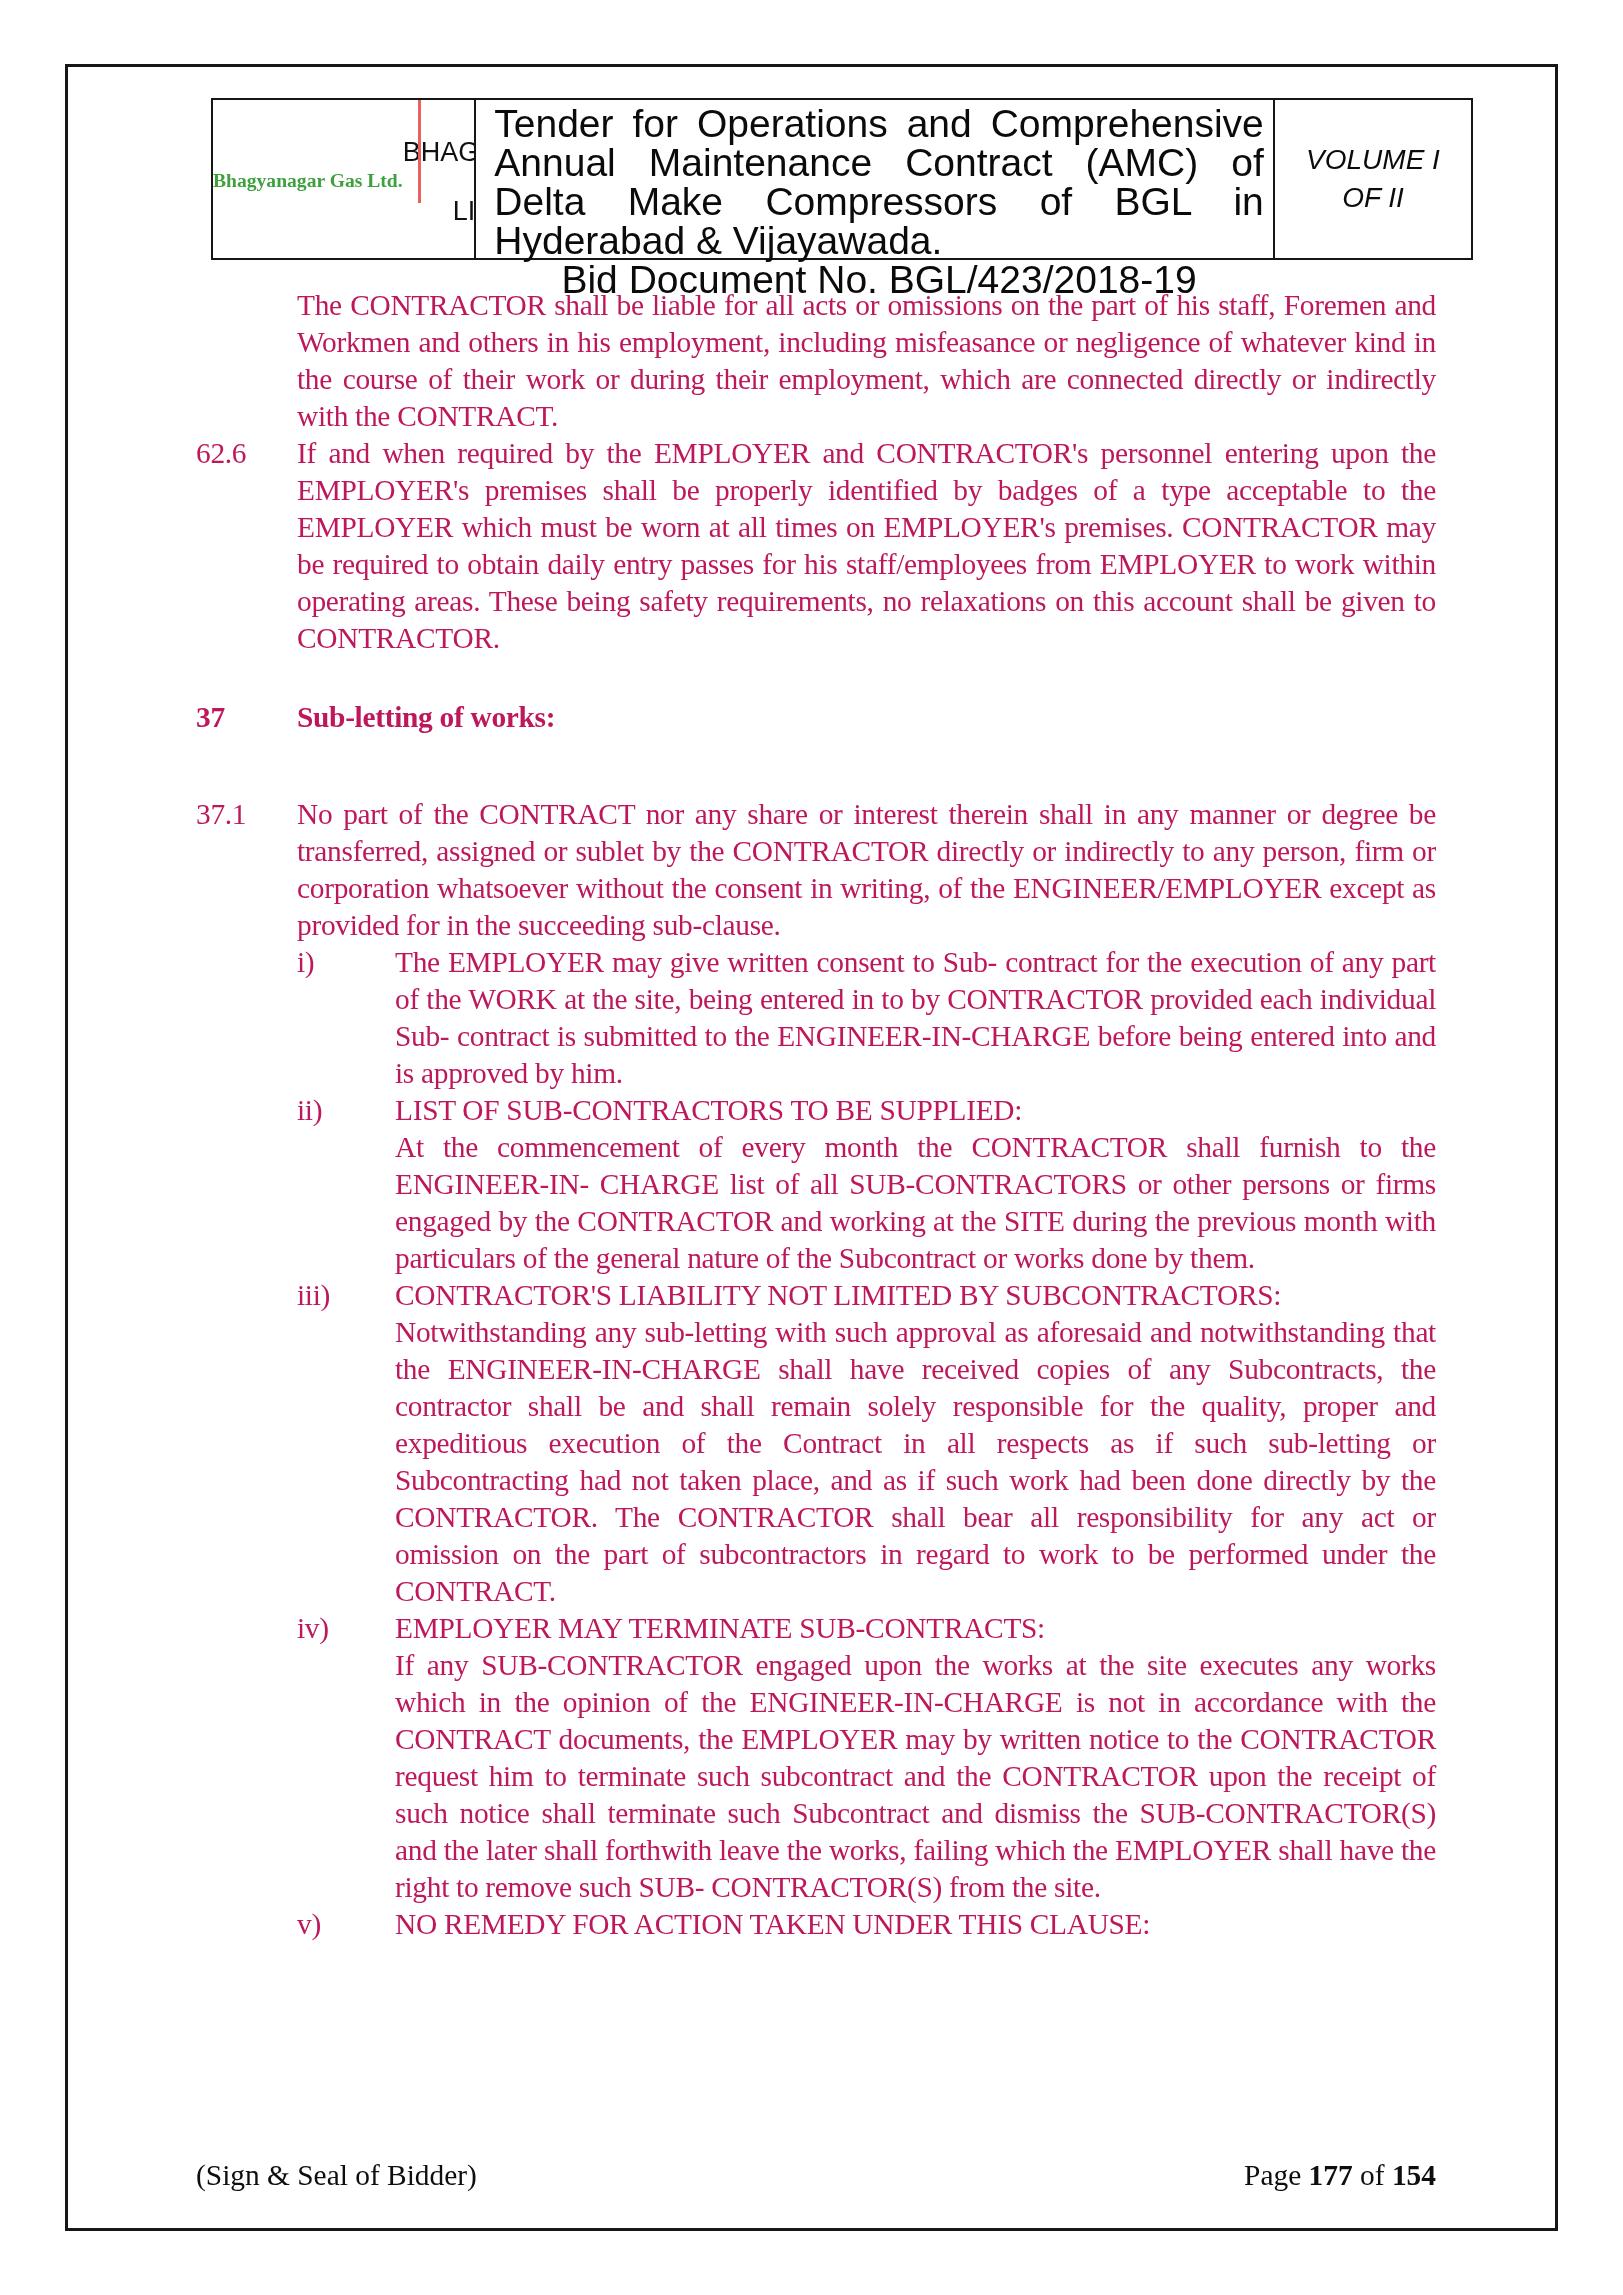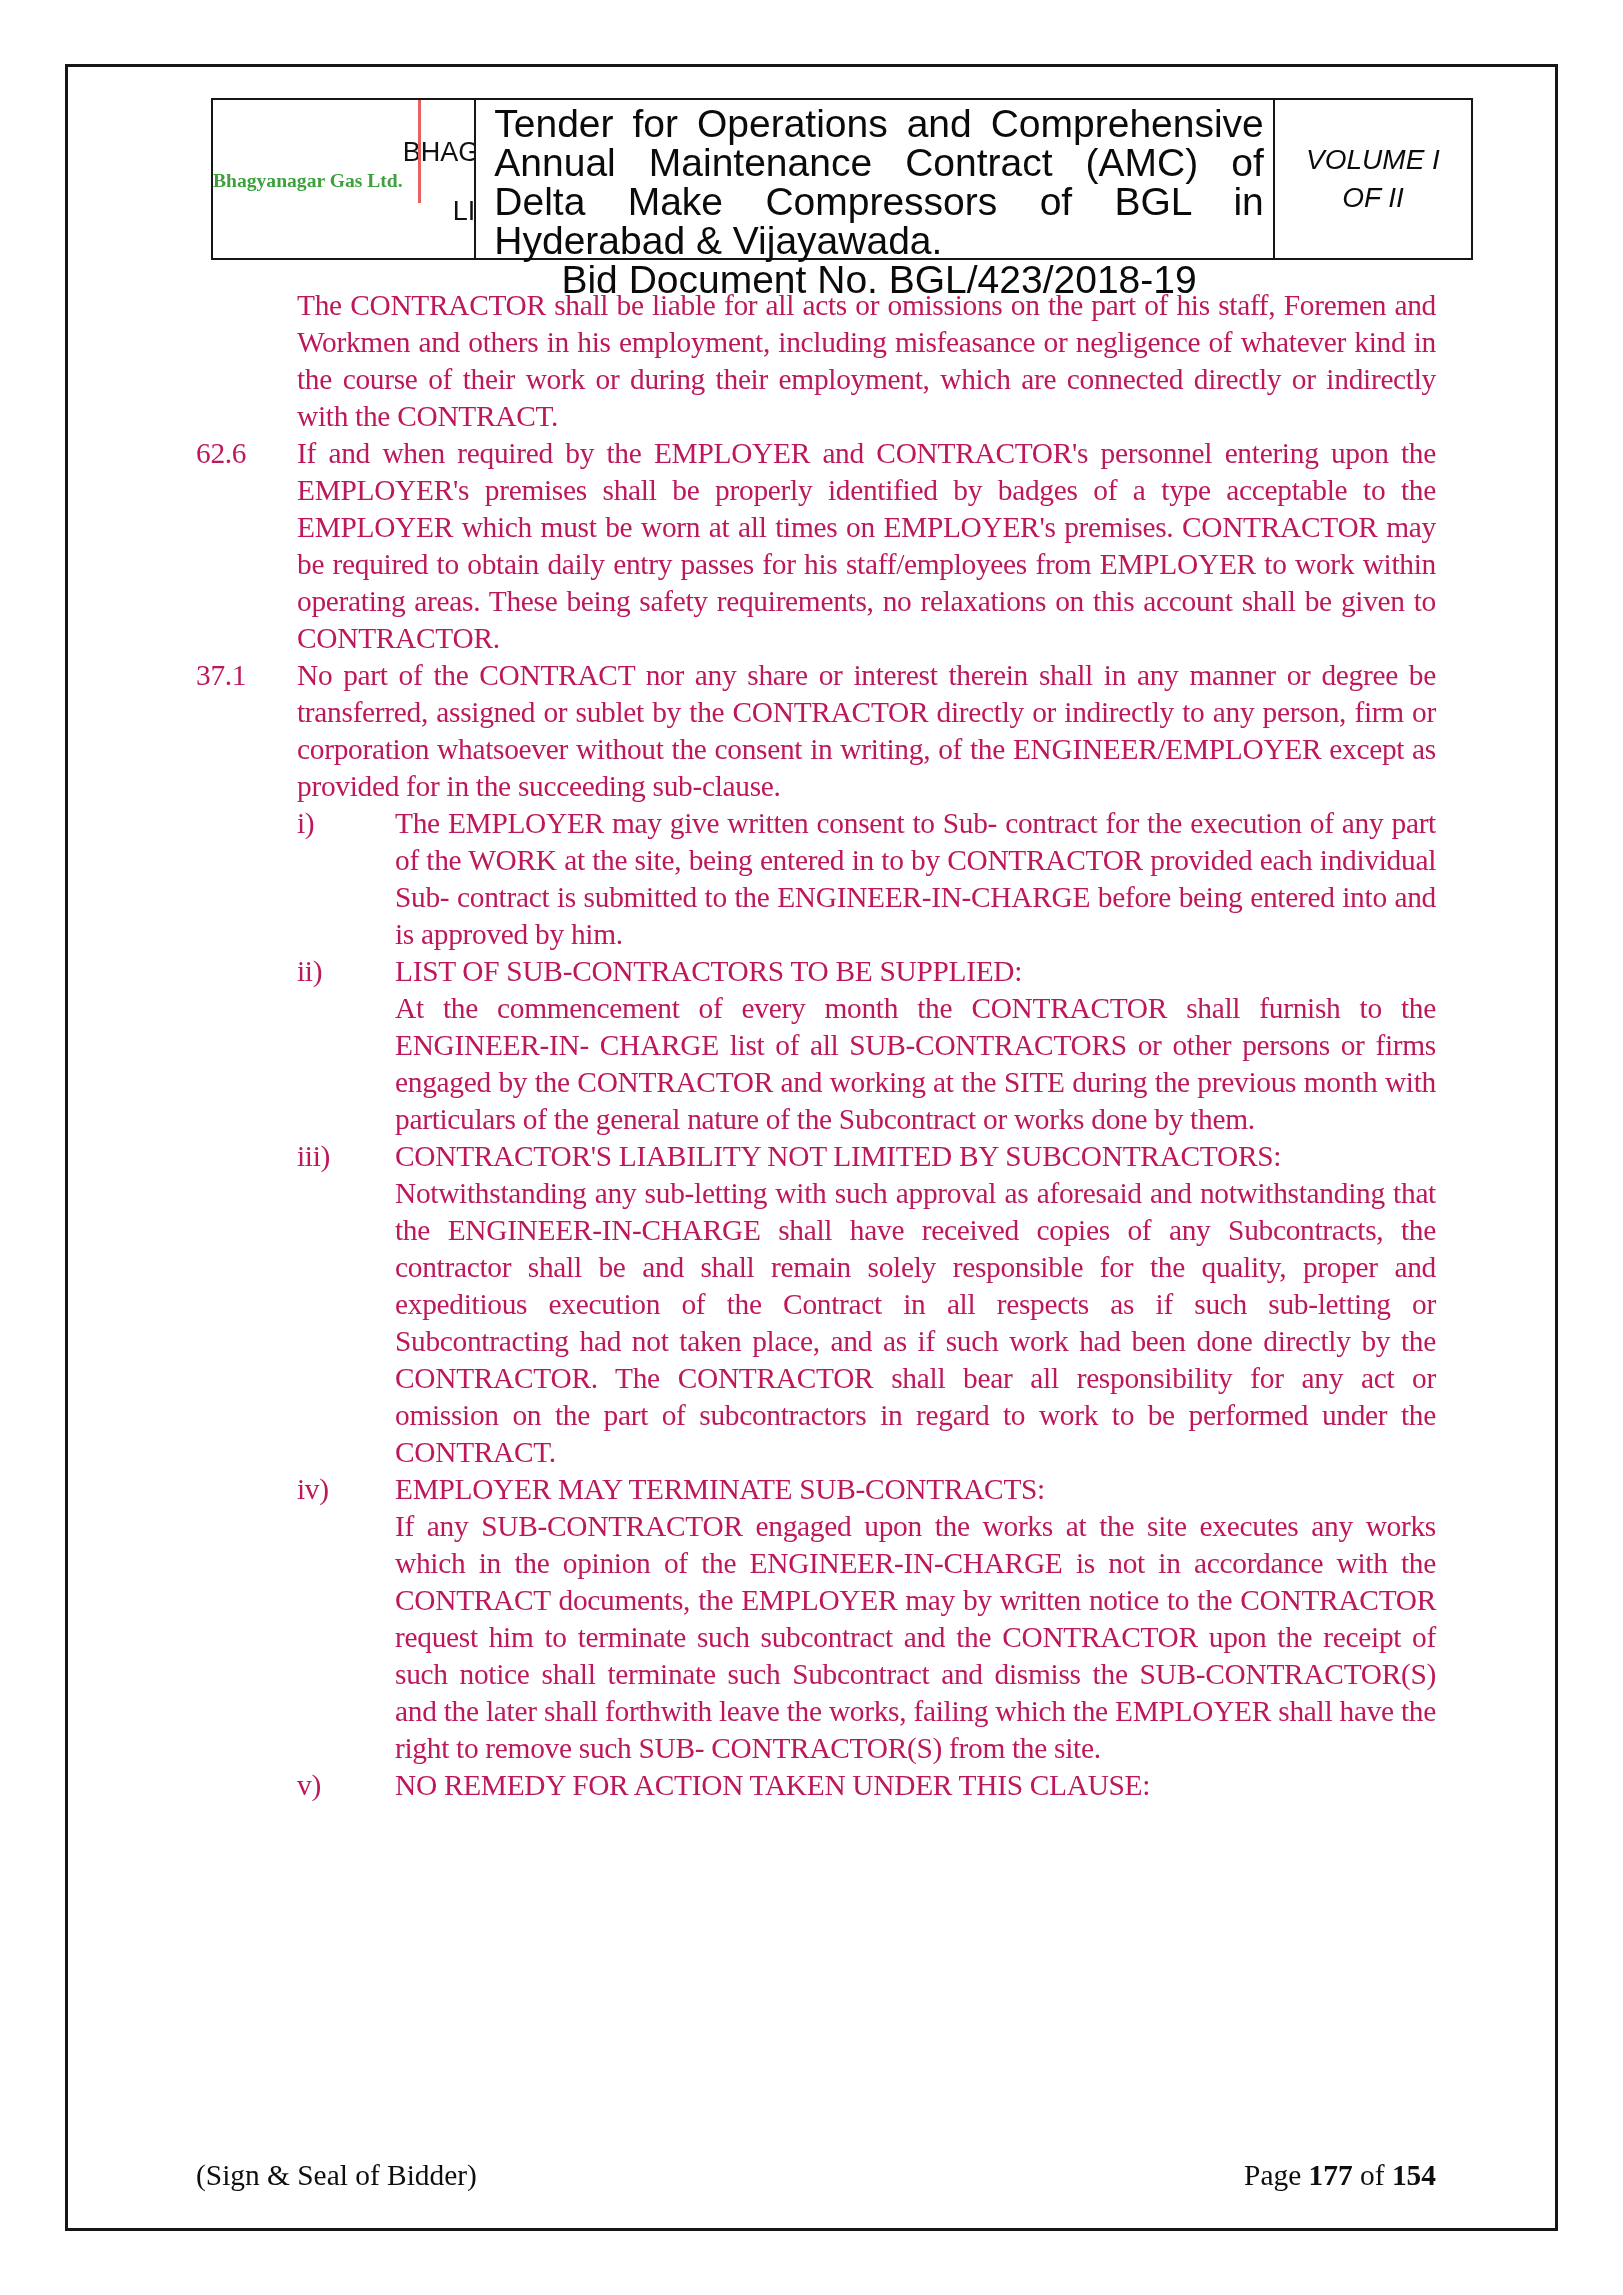--- a/index.html
+++ b/index.html
@@ -197,20 +197,24 @@
   <div class="para">
     <div class="num"></div>
     <div class="txt">The CONTRACTOR shall be liable for all acts or omissions on the part of his staff, Foremen and Workmen and others in his employment, including misfeasance or negligence of whatever kind in the course of their work or during their employment, which are connected directly or indirectly with the CONTRACT.</div>
   </div>
 
   <div class="para">
     <div class="num">62.6</div>
     <div class="txt">If and when required by the EMPLOYER and CONTRACTOR's personnel entering upon the EMPLOYER's premises shall be properly identified by badges of a type acceptable to the EMPLOYER which must be worn at all times on EMPLOYER's premises. CONTRACTOR may be required to obtain daily entry passes for his staff/employees from EMPLOYER to work within operating areas. These being safety requirements, no relaxations on this account shall be given to CONTRACTOR.</div>
   </div>
 
+  <div class="section-head">
+    <div class="num">37</div>
+    <div>Sub-letting of works:</div>
+  </div>
 
   <div class="para">
     <div class="num">37.1</div>
     <div class="txt">No part of the CONTRACT nor any share or interest therein shall in any manner or degree be transferred, assigned or sublet by the CONTRACTOR directly or indirectly to any person, firm or corporation whatsoever without the consent in writing, of the ENGINEER/EMPLOYER except as provided for in the succeeding sub-clause.</div>
   </div>
 
   <div class="subitem">
     <div class="marker">i)</div>
     <div class="content">
       <div class="subtext">The EMPLOYER may give written consent to Sub- contract for the execution of any part of the WORK at the site, being entered in to by CONTRACTOR provided each individual Sub- contract is submitted to the ENGINEER-IN-CHARGE before being entered into and is approved by him.</div>

